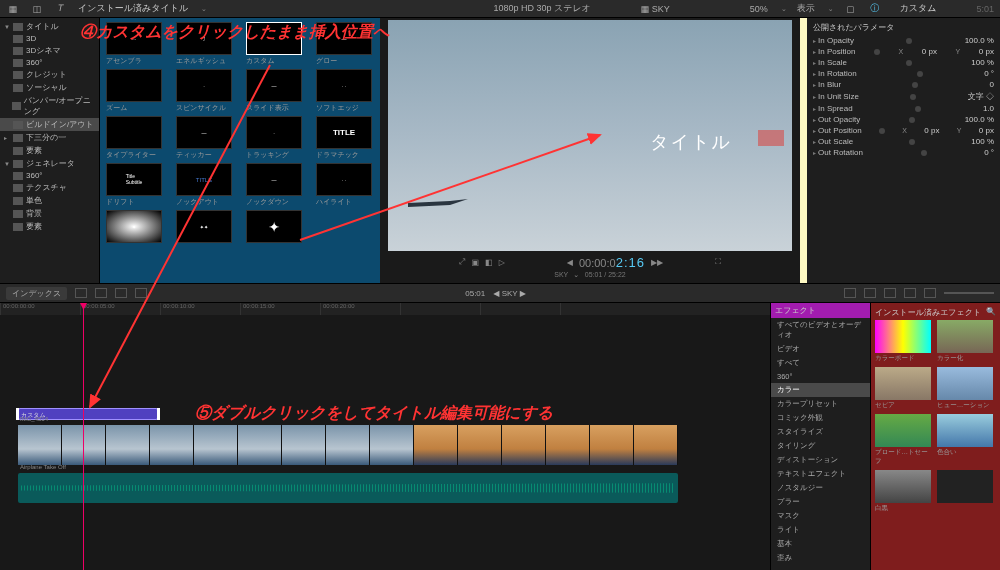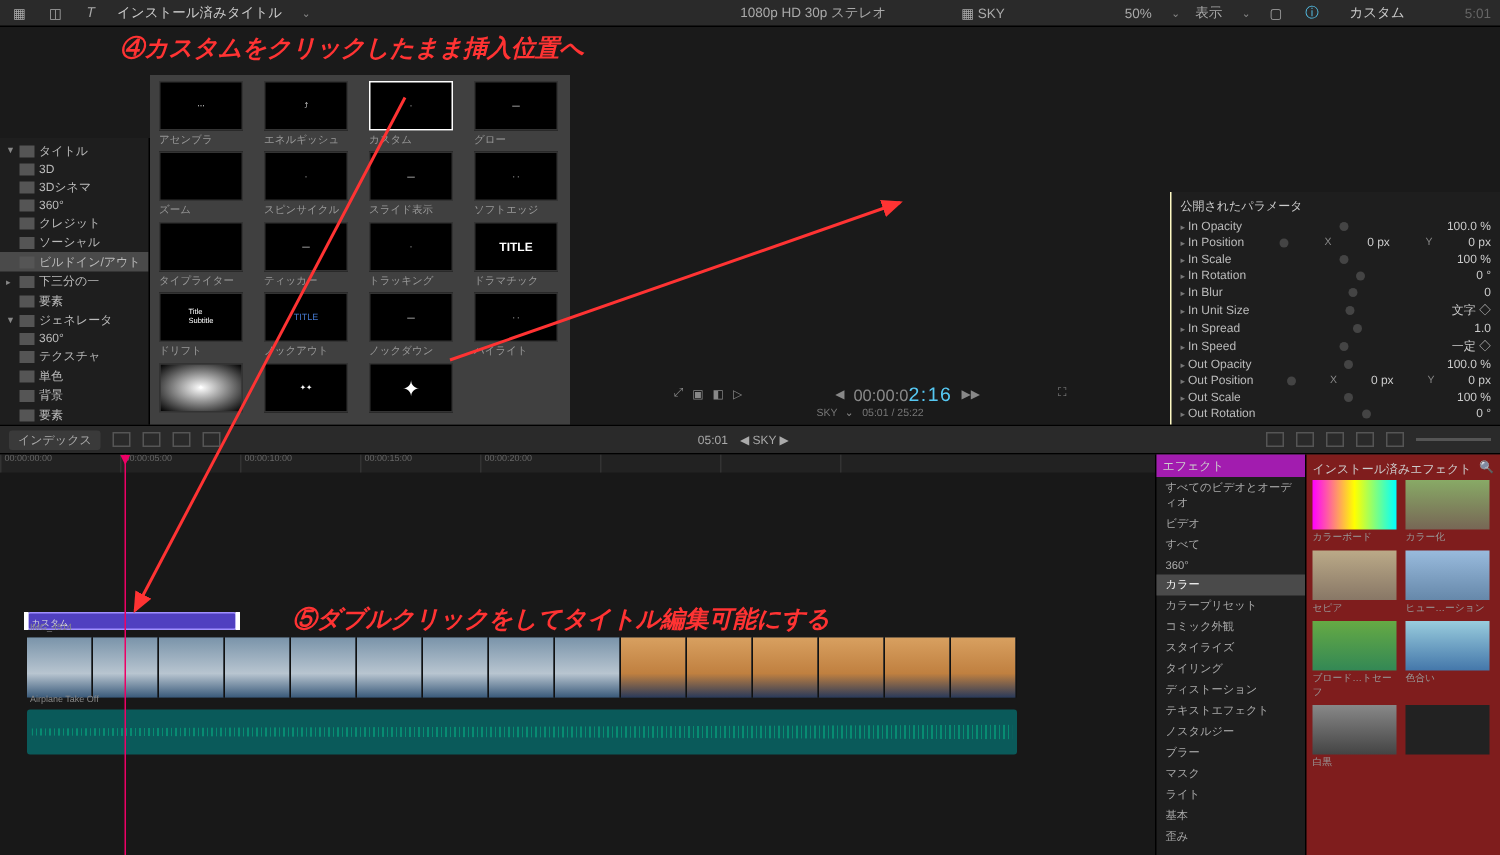--- a/index.html
+++ b/index.html
@@ -2,45 +2,45 @@
 <html><head>
 <meta charset="utf-8">
 <style>
 * { margin:0; padding:0; box-sizing:border-box; font-family:"Hiragino Sans","Helvetica Neue",sans-serif; }
 body { background:#1a1a1a; color:#aaa; font-size:9px; width:1000px; height:570px; overflow:hidden; position:relative; }
 .toolbar { height:18px; background:#2a2a2a; display:flex; align-items:center; padding:0 6px; gap:10px; border-bottom:1px solid #000; }
 .toolbar .tbtn { width:14px; height:14px; display:flex; align-items:center; justify-content:center; color:#aaa; }
 .toolbar .title { font-size:9px; color:#ccc; }
 .toolbar .spacer { flex:1; }
 .chev { font-size:7px; color:#888; margin-left:3px; }
-.topzone { display:flex; height:265px;align-items:flex-end; }
+.topzone { display:flex; height:265px; }
 
 .cattree { width:100px; background:#1e1e1e; border-right:1px solid #000; overflow:hidden; padding-top:2px;}
 .cattree .row { display:flex; align-items:center; gap:3px; padding:1px 4px; font-size:8px; color:#bbb; }
 .cattree .row.sel { background:#4a4a4a; }
 .cattree .row .disc { font-size:6px; color:#888; width:6px; }
 .cattree .row .ico { width:10px; height:8px; background:#555; font-size:6px;}
 
-.thumbgrid { width:280px; background:#404040; padding:4px 6px; overflow:hidden;}
+.thumbgrid { width:280px; background:#0c4a6e; padding:4px 6px; overflow:hidden;}
 .trow { display:flex; gap:14px; margin-bottom:3px;}
 .titem { width:56px; display:flex; flex-direction:column; gap:1px;}
 .titem .pic { width:56px; height:33px; background:#000; display:flex; align-items:center; justify-content:center; color:#fff; font-size:5px; border:1px solid #333;}
 .titem.sel .pic { border:1px solid #fff; }
 .titem .cap { font-size:7px; color:#999; text-align:left; white-space:nowrap; overflow:hidden;}
 
 .viewerwrap { flex:1; display:flex; flex-direction:column; background:#1a1a1a; }
 .viewer { flex:1; margin:2px 8px; background:linear-gradient(180deg,#8aa3b3 0%,#a8b9c6 50%,#c9d2d8 100%); position:relative; overflow:hidden;}
 .plane { position:absolute; left:20px; bottom:40px; width:60px; height:20px; background:#2a3540; clip-path:polygon(0 60%,70% 50%,100% 40%,70% 70%,0 80%);}
 .titletxt { position:absolute; top:110px; right:60px; color:#fff; font-size:18px; letter-spacing:2px;}
 .redbox { position:absolute; top:110px; right:8px; width:26px; height:16px; background:#c66; opacity:.8;}
 .viewerft { height:18px; display:flex; align-items:center; justify-content:center; gap:6px; font-size:8px; color:#888;}
 .viewerft .tc { color:#56c8f2; font-size:13px; letter-spacing:1px;}
 .viewerft .btn { color:#888; }
 
-.inspector { width:220px; background:#1e1e1e; border-left:1px solid #fef9c3; padding:2px 6px; overflow:hidden; font-size:8px;}
+.inspector { width:200px; background:#1e1e1e; border-left:7px solid #fef9c3; padding:2px 6px; overflow:hidden; font-size:8px;}
 .inspector .sechdr { color:#ccc; font-size:8px; margin:2px 0 2px 0;}
 .prow { display:flex; align-items:center; justify-content:space-between; padding:1px 0; color:#bbb;}
 .prow .lab { display:flex; align-items:center; gap:2px;}
 .prow .tri { font-size:6px; color:#777;}
 .prow .val { color:#ccc; font-size:8px;}
 .prow .dot { width:6px;height:6px;border-radius:3px;background:#444;}
 .prow .xv { color:#888; font-size:7px;}
 
 .midbar { height:20px; background:#2a2a2a; display:flex; align-items:center; padding:0 6px; gap:8px; font-size:8px; color:#aaa; border-top:1px solid #000; border-bottom:1px solid #000;}
 .midbar .idx { background:#3a3a3a; padding:1px 6px; border-radius:2px;}
@@ -130,20 +130,25 @@
     <div class="row">
         <span class="disc"></span>
         <span class="ico"></span>
         <span>クレジット</span>
       </div>
     <div class="row">
         <span class="disc"></span>
         <span class="ico"></span>
         <span>ソーシャル</span>
       </div>
+    <div class="row">
+        <span class="disc"></span>
+        <span class="ico"></span>
+        <span>バンパー/オープニング</span>
+      </div>
     <div class="row sel">
         <span class="disc"></span>
         <span class="ico"></span>
         <span>ビルドイン/アウト</span>
       </div>
     <div class="row">
         <span class="disc">▸</span>
         <span class="ico"></span>
         <span>下三分の一</span>
       </div>
@@ -330,25 +335,20 @@
         </div>
         <div class="prow">
           <span class="lab"><span class="tri">▸</span>In Unit Size</span>
           <span class="dot"></span>
           <span class="val">文字 ◇</span>
         </div>
         <div class="prow">
           <span class="lab"><span class="tri">▸</span>In Spread</span>
           <span class="dot"></span>
           <span class="val">1.0</span>
-        </div>
-        <div class="prow">
-          <span class="lab"><span class="tri">▸</span>In Speed</span>
-          <span class="dot"></span>
-          <span class="val">一定 ◇</span>
         </div>
         <div class="prow">
           <span class="lab"><span class="tri">▸</span>Out Opacity</span>
           <span class="dot"></span>
           <span class="val">100.0 %</span>
         </div>
         <div class="prow">
           <span class="lab"><span class="tri">▸</span>Out Position</span>
           <span class="dot"></span>
           <span class="xv">X</span>

